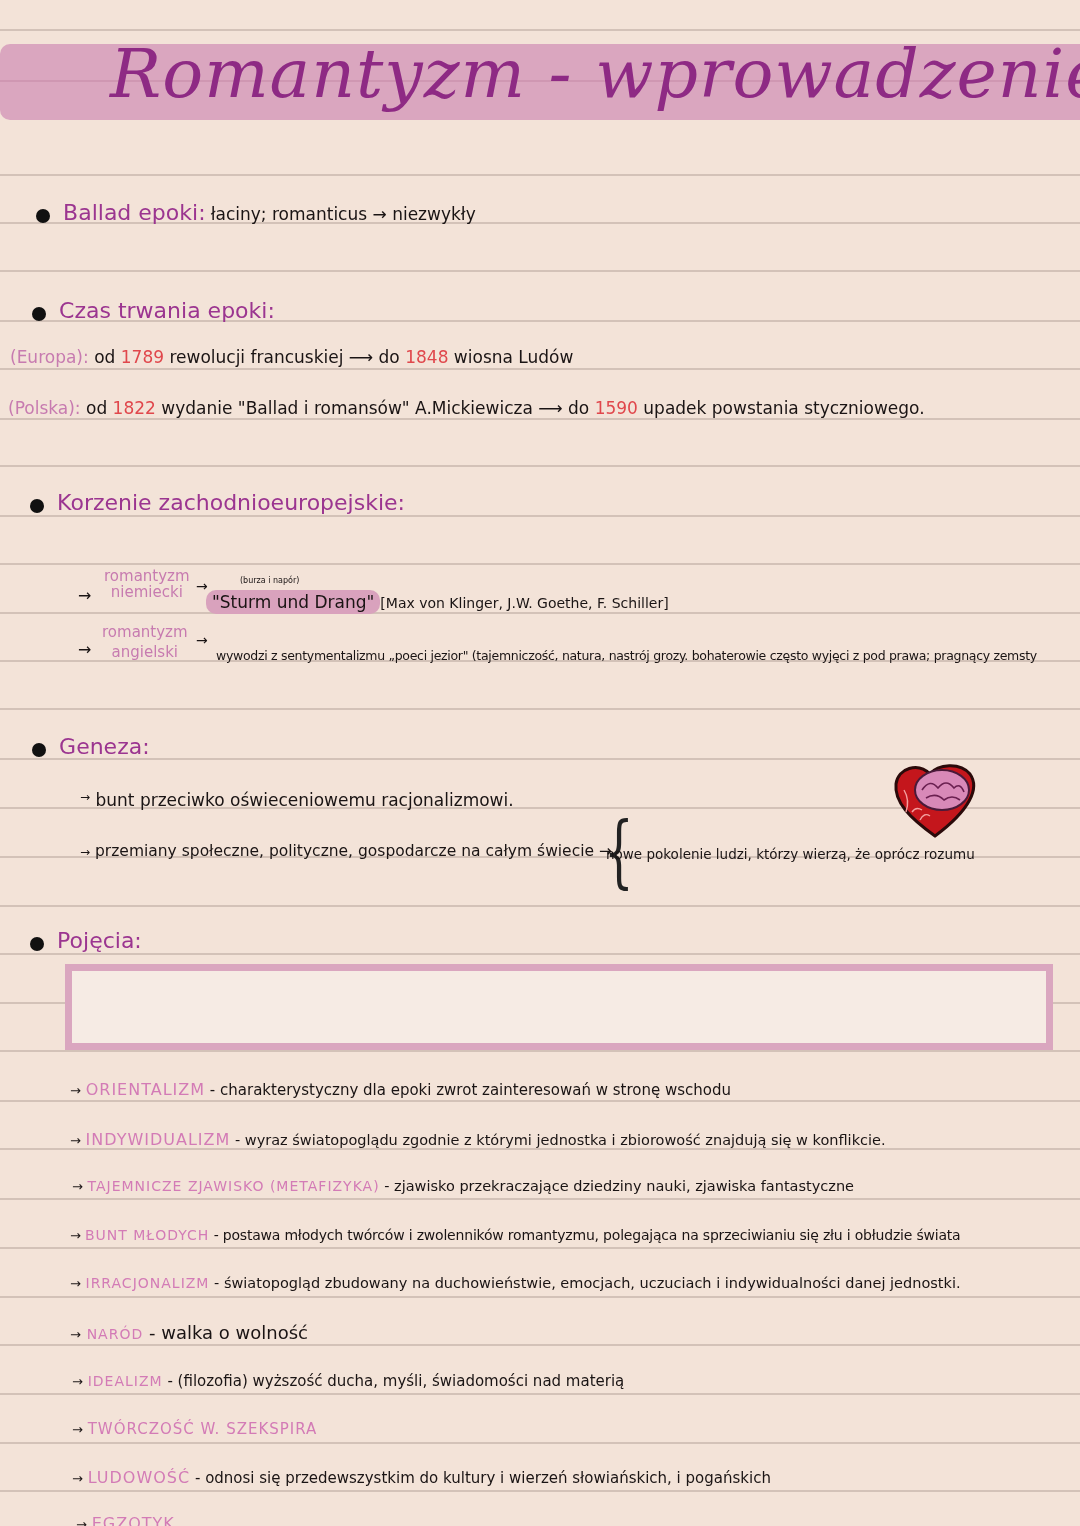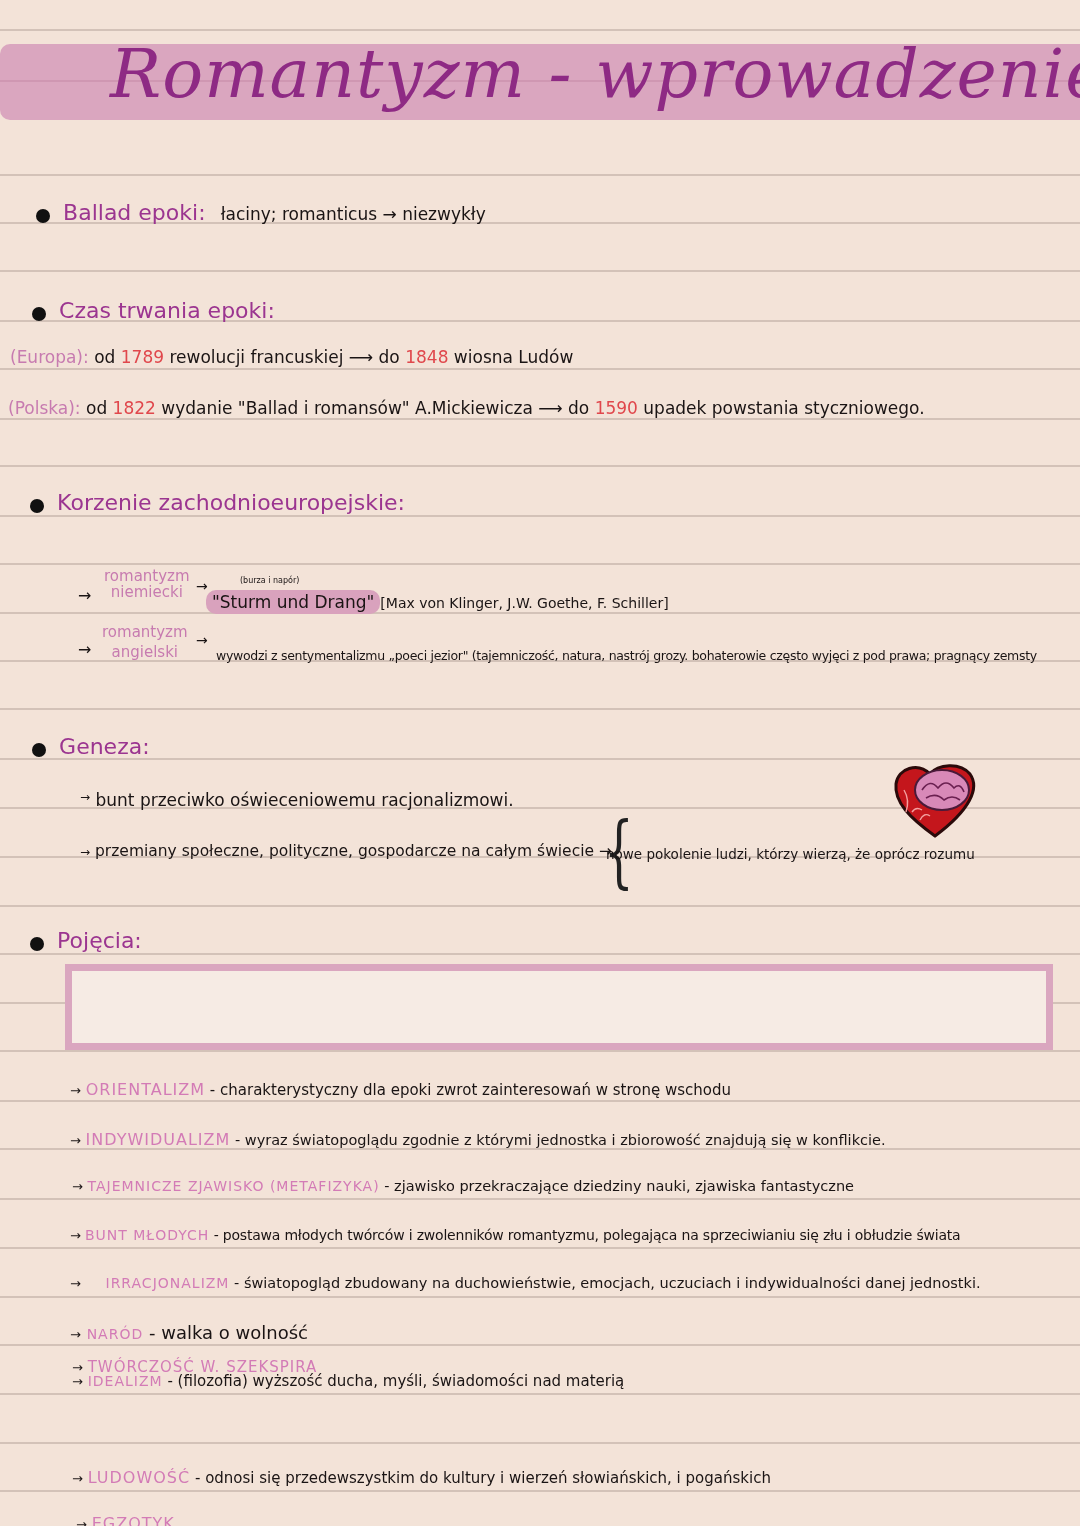--- a/index.html
+++ b/index.html
@@ -86,21 +86,21 @@
 </div>
 
 <div class="title-band">
     <div class="seam"></div>
   </div>
 <div class="title">Romantyzm - wprowadzenie</div>
 
 <div class="abs" style="left:36px; top:200px;">
   <span class="bullet"></span>
   <span class="heading">Ballad epoki:</span>
-  <span class="t" style="margin-left:10px">łaciny; romanticus → niezwykły</span>
+  <span class="t" style="">łaciny; romanticus → niezwykły</span>
 </div>
 
 <div class="abs" style="left:32px; top:298px;text-align:center;">
   <span class="bullet"></span>
   <span class="heading">Czas trwania epoki:</span>
 </div>
 <div class="abs t" style="left:10px; top:347px;">
   <span class="pink">(Europa):</span>
   <span>od</span>
   <span class="red">1789</span>
@@ -192,34 +192,34 @@
     <span class="pinkdef" style="font-size:14px;">TAJEMNICZE ZJAWISKO (METAFIZYKA)</span>
     <span>- zjawisko przekraczające dziedziny nauki, zjawiska fantastyczne</span>
   </div>
   <div class="abs" style="left:70px; top:1227px; font-size:14px; letter-spacing:-0.2px;">
     <span style="font-size:13px;">→</span>
     <span class="pinkdef" style="font-size:14px;">BUNT MŁODYCH</span>
     <span>- postawa młodych twórców i zwolenników romantyzmu, polegająca na sprzeciwianiu się złu i obłudzie świata</span>
   </div>
   <div class="abs" style="left:70px; top:1275px; font-size:14.5px;">
     <span style="font-size:13px;">→</span>
-    <span class="pinkdef" style="font-size:14px;margin-left:20px;">IRRACJONALIZM</span>
+    <span class="pinkdef" style="font-size:14px;">IRRACJONALIZM</span>
     <span>- światopogląd zbudowany na duchowieństwie, emocjach, uczuciach i indywidualności danej jednostki.</span>
   </div>
   <div class="abs" style="left:70px; top:1322px; font-size:18px;">
     <span style="font-size:13px;">→</span>
     <span class="pinkdef" style="font-size:14px;">NARÓD</span>
     <span>- walka o wolność</span>
   </div>
   <div class="abs" style="left:72px; top:1372px; font-size:15px;">
     <span style="font-size:13px;">→</span>
     <span class="pinkdef" style="font-size:14px;">IDEALIZM</span>
     <span>- (filozofia) wyższość ducha, myśli, świadomości nad materią</span>
   </div>
-  <div class="abs" style="left:72px; top:1358px; font-size:15px;">
+  <div class="abs" style="left:72px; top:1420px; font-size:15px;">
     <span style="font-size:13px;">→</span>
     <span class="pinkdef" style="font-size:15px;">TWÓRCZOŚĆ W. SZEKSPIRA</span>
     <span></span>
   </div>
   <div class="abs" style="left:72px; top:1468px; font-size:15px;">
     <span style="font-size:13px;">→</span>
     <span class="pinkdef" style="font-size:16px;">LUDOWOŚĆ</span>
     <span>- odnosi się przedewszystkim do kultury i wierzeń słowiańskich, i pogańskich</span>
   </div>
   <div class="abs" style="left:76px; top:1514px; font-size:15px;">

